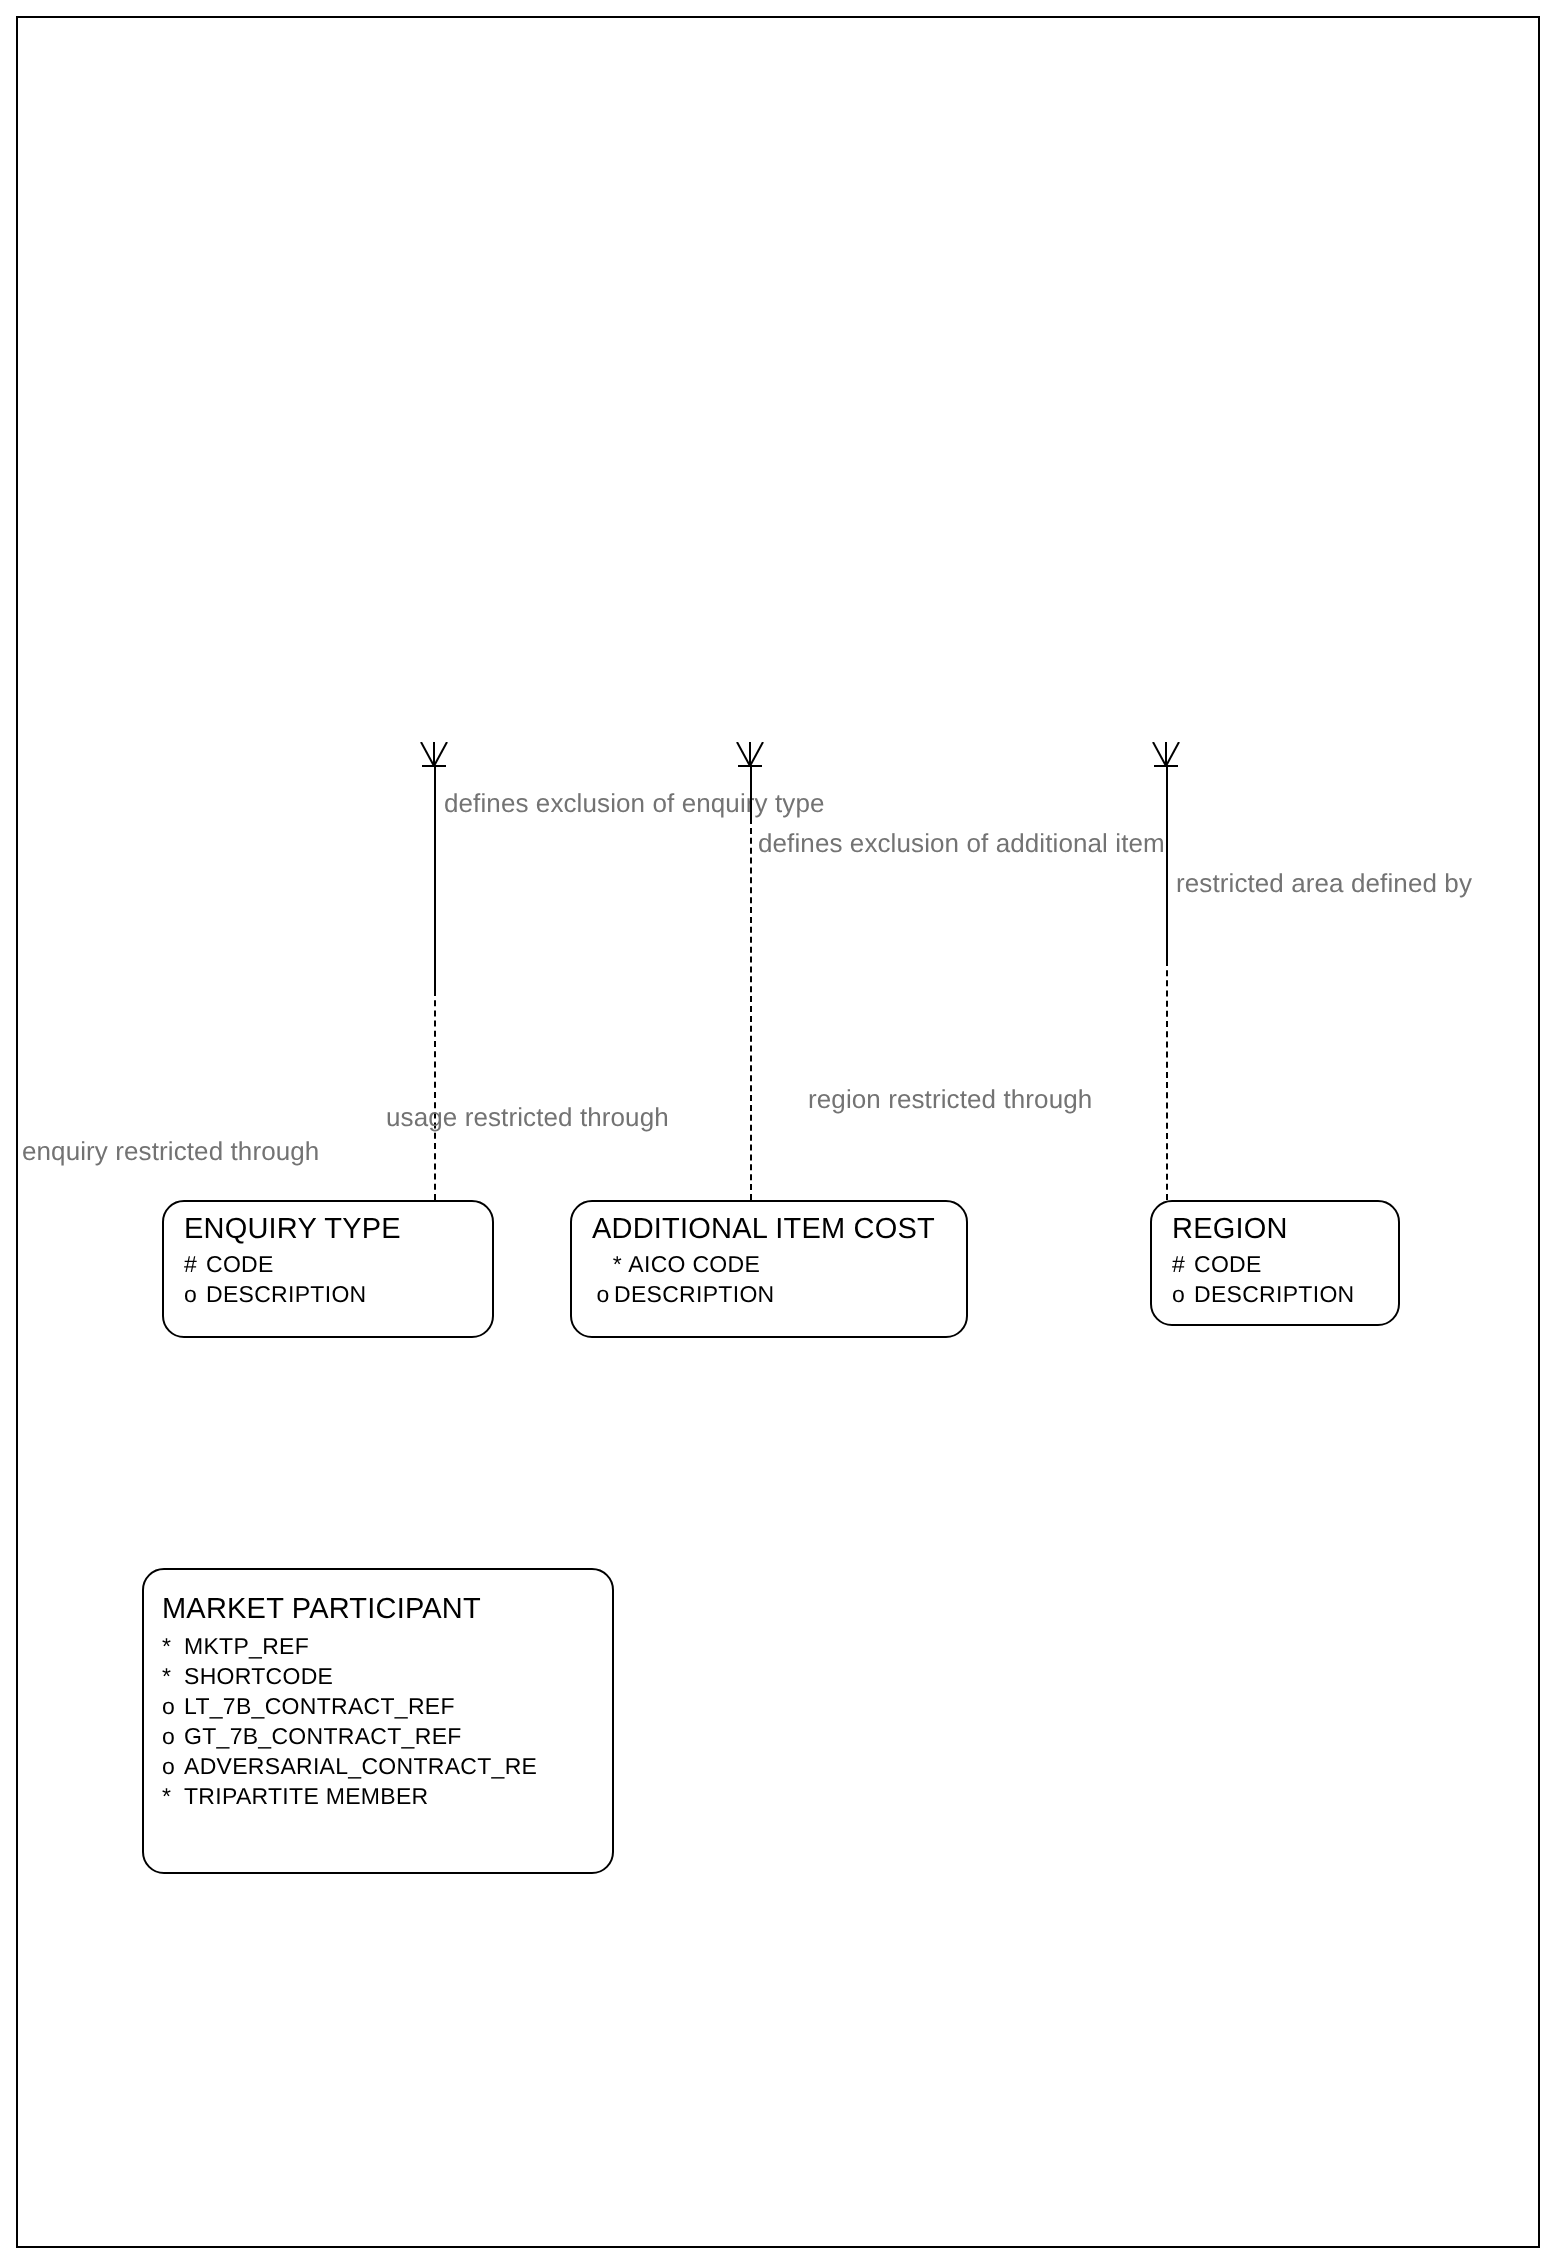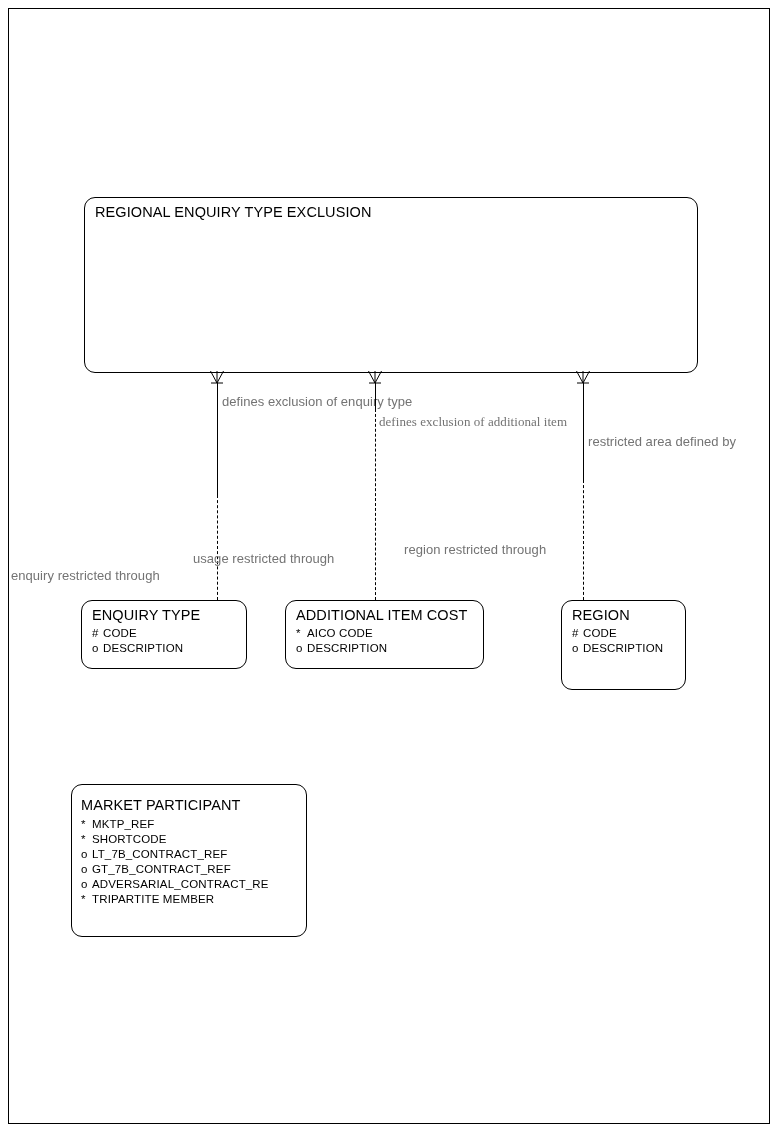--- a/index.html
+++ b/index.html
@@ -90,23 +90,20 @@
     letter-spacing: 0.05px;
   }
 </style>
 </head>
 <body>
 
 <div id="page">
 
   <div id="page-frame"></div>
 
-  <div class="entity" style="left:84px; top:197px; width:614px; height:176px;">
-    <div class="entity-title">REGIONAL ENQUIRY TYPE EXCLUSION</div>
-  </div>
 
   <div class="crowsfoot" style="left:209px; top:371px;">
     <svg width="16" height="14" viewBox="0 0 16 14">
       <line x1="1.5" y1="0" x2="8" y2="12" stroke="#000" stroke-width="1"></line>
       <line x1="8" y1="0" x2="8" y2="12" stroke="#000" stroke-width="1"></line>
       <line x1="14.5" y1="0" x2="8" y2="12" stroke="#000" stroke-width="1"></line>
       <line x1="2" y1="12" x2="14" y2="12" stroke="#000" stroke-width="1"></line>
     </svg>
   </div>
   <div class="rel-line solid" style="left:217px; top:383px; height:112px;"></div>
@@ -122,21 +119,21 @@
     <svg width="16" height="14" viewBox="0 0 16 14">
       <line x1="1.5" y1="0" x2="8" y2="12" stroke="#000" stroke-width="1"></line>
       <line x1="8" y1="0" x2="8" y2="12" stroke="#000" stroke-width="1"></line>
       <line x1="14.5" y1="0" x2="8" y2="12" stroke="#000" stroke-width="1"></line>
       <line x1="2" y1="12" x2="14" y2="12" stroke="#000" stroke-width="1"></line>
     </svg>
   </div>
   <div class="rel-line solid" style="left:375px; top:383px; height:26px;"></div>
   <div class="rel-line dashed" style="left:375px; top:409px; height:191px;"></div>
 
-  <div class="rel-label" style="left:379px; top:414px;font-family:Liberation Serif, serif;">defines exclusion of additional item</div>
+  <div class="rel-label" style="left:379px; top:414px;">defines exclusion of additional item</div>
 
   <div class="rel-label" style="left:404px; top:542px;">region restricted through</div>
 
   <div class="crowsfoot" style="left:575px; top:371px;">
     <svg width="16" height="14" viewBox="0 0 16 14">
       <line x1="1.5" y1="0" x2="8" y2="12" stroke="#000" stroke-width="1"></line>
       <line x1="8" y1="0" x2="8" y2="12" stroke="#000" stroke-width="1"></line>
       <line x1="14.5" y1="0" x2="8" y2="12" stroke="#000" stroke-width="1"></line>
       <line x1="2" y1="12" x2="14" y2="12" stroke="#000" stroke-width="1"></line>
     </svg>
@@ -151,33 +148,33 @@
     <div class="attr-list">
       <div class="attr">
         <span class="mark">#</span><span>CODE</span>
       </div>
       <div class="attr">
         <span class="mark">o</span><span>DESCRIPTION</span>
       </div>
     </div>
   </div>
 
-  <div class="entity" style="left:285px; top:600px; width:199px; height:69px;">
+  <div class="entity" style="left:285px; top:600px; width:199px; height:69px;text-align:center;">
     <div class="entity-title">ADDITIONAL ITEM COST</div>
     <div class="attr-list">
       <div class="attr">
         <span class="mark">*</span><span>AICO CODE</span>
       </div>
       <div class="attr">
         <span class="mark">o</span><span>DESCRIPTION</span>
       </div>
     </div>
   </div>
 
-  <div class="entity" style="left:561px; top:600px; width:125px; height:90px;">
+  <div class="entity" style="left:575px; top:600px; width:125px; height:63px;">
     <div class="entity-title">REGION</div>
     <div class="attr-list">
       <div class="attr">
         <span class="mark">#</span><span>CODE</span>
       </div>
       <div class="attr">
         <span class="mark">o</span><span>DESCRIPTION</span>
       </div>
     </div>
   </div>

